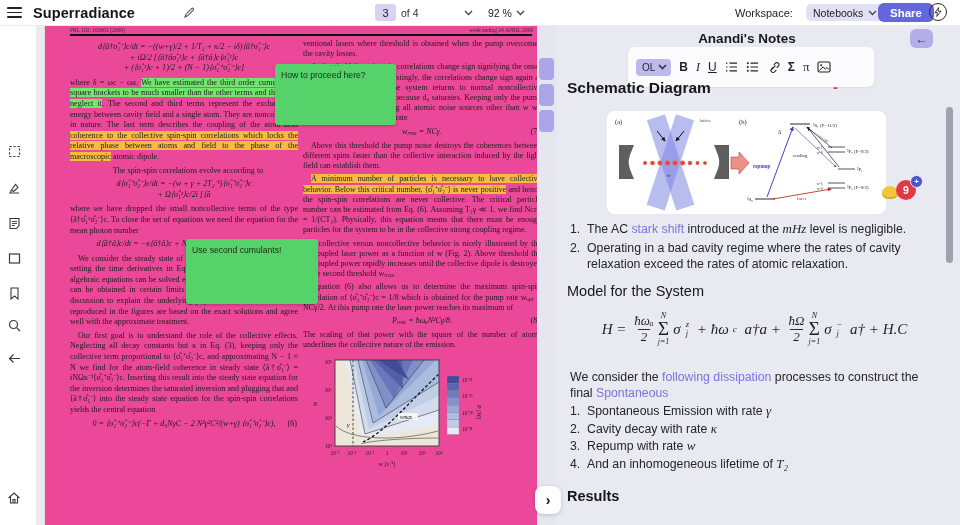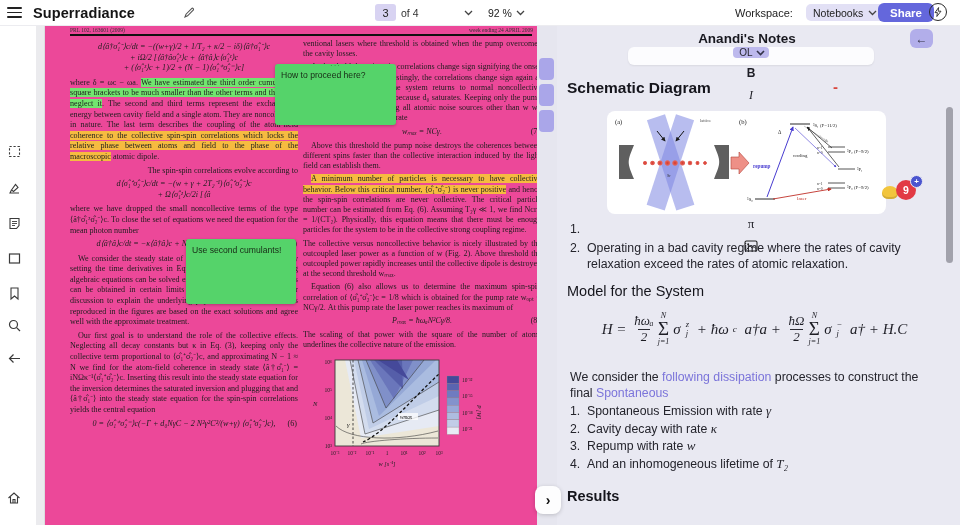--- a/index.html
+++ b/index.html
@@ -33,38 +33,38 @@
   #jrule{position:absolute;left:34px;top:9px;width:462px;height:1.6px;background:#111;}
   .col{position:absolute;top:14px;font-family:"Liberation Serif",serif;font-size:8.1px;line-height:10.6px;color:#1d1d1d;text-align:justify;}
   #colL{left:34px;width:228px;}
   #colR{left:267px;width:238px;font-size:8px;line-height:10.2px;}
   .col p{margin:0 0 3px 0;}
   .ind{text-indent:8px;}
   .pdf-eq{position:relative;margin:3px 0 4px 0;text-align:center;font-style:italic;}
   .pdf-eq .eqno{position:absolute;right:1px;bottom:0;font-style:normal;}
   .hl-g{background:#72e56f;}
   .hl-o{background:#f6bb40;}
-  .leadin{text-indent:8px;text-align:right;}
+  .leadin{text-indent:8px;text-align:center;}
   
   #fig{margin:3px 0 0 2px;display:block;}
   
   .sticky{position:absolute;background:#55d36a;border-radius:3px;box-shadow:0 1px 3px rgba(0,0,0,.25);z-index:15;font-size:8.6px;color:#16281ا;}
   .sticky .stxt{padding:6px 2px 0 6px;color:#182a16;}
   #note1{left:275px;top:64px;width:121px;height:61px;}
-  #note2{left:186px;top:239px;width:110px;height:65px;}
+  #note2{left:186px;top:239px;width:132px;height:65px;}
   .sdots{position:absolute;top:-3px;left:50%;transform:translateX(-50%);color:rgba(0,0,0,.35);font-size:8px;letter-spacing:1px;}
   
   #divider{position:absolute;left:537px;top:25px;width:20px;height:500px;background:#e6e6ef;z-index:18;}
   .marker{position:absolute;left:2px;width:15px;height:22px;border-radius:4px;background:#aaa6e9;}
   #expand-tab{position:absolute;left:-2px;top:461px;width:26px;height:28px;background:#fdfdfe;border-radius:8px;box-shadow:0 1px 4px rgba(0,0,0,.18);display:flex;align-items:center;justify-content:center;font-size:14px;font-weight:700;color:#111;}
   
   #panel{position:absolute;left:557px;top:25px;width:403px;height:500px;background:#e9e9f2;z-index:10;}
   #nt-title{position:absolute;left:0;top:6px;width:380px;text-align:center;font-size:13.5px;font-weight:700;color:#18181f;}
   #back-btn{position:absolute;left:353px;top:4px;width:23px;height:19px;background:#b2aeea;border-radius:6px;display:flex;align-items:center;justify-content:center;font-size:12px;color:#2e2e3e;}
-  #nt-toolbar{position:absolute;left:71px;top:22px;width:246px;height:18px;background:#fcfcfe;border-radius:6px;box-shadow:0 1px 2px rgba(0,0,0,.07);display:flex;align-items:center;gap:8px;padding:0 8px;box-sizing:border-box;flex-direction:column;}
+  #nt-toolbar{position:absolute;left:71px;top:22px;width:246px;height:40px;background:#fcfcfe;border-radius:6px;box-shadow:0 1px 2px rgba(0,0,0,.07);display:flex;align-items:center;gap:8px;padding:0 8px;box-sizing:border-box;}
   #ol-pill{height:17px;padding:0 4px 0 6px;background:#bdb9ed;border-radius:4px;display:flex;align-items:center;gap:3px;font-size:10px;color:#26262e;}
   .tbt{font-size:12px;color:#1e1e26;display:flex;align-items:center;justify-content:center;}
   .b{font-weight:700;} .i{font-style:italic;font-family:"Liberation Serif",serif;} .u{text-decoration:underline;}
   #nt-h1{position:absolute;left:10px;top:54px;font-size:15.5px;font-weight:700;color:#15151c;}
   #nt-dash{position:absolute;left:276px;top:53px;font-size:15px;font-weight:700;color:#d9473e;}
   #img-card{position:absolute;left:50px;top:86px;width:279px;height:103px;background:#fff;border-radius:8px;}
   #reaction-hand{position:absolute;left:325px;top:161px;width:16px;height:13px;background:#f2c53d;border-radius:55% 55% 45% 45%;box-shadow:inset 0 -2px 0 rgba(0,0,0,.12);}
   #badge9{position:absolute;left:339px;top:155px;width:20px;height:20px;background:#e23a44;border-radius:50%;display:flex;align-items:center;justify-content:center;font-size:10.5px;font-weight:700;color:#fff;}
   #badge-plus{position:absolute;left:353px;top:150px;width:11px;height:11px;background:#4b55cf;border:1.5px solid #e9e9f2;border-radius:50%;display:flex;align-items:center;justify-content:center;font-size:8px;font-weight:700;color:#fff;box-sizing:content-box;line-height:1;}
   #nt-scroll{position:absolute;left:389px;top:82px;width:7px;height:156px;background:#a1a1ab;border-radius:3.5px;}
@@ -423,20 +423,21 @@
       </svg>
     </div>
 
     <div id="reaction-hand"></div>
     <div id="badge9">9</div>
     <div id="badge-plus">+</div>
     <div id="nt-scroll"></div>
 
     <div id="nt-item1" class="nt-text nlist-row">
       <span class="nno">1.</span>
+      <span><span>The AC </span><span class="lnk">stark shift</span><span> introduced at the </span><span class="mth">mHz</span><span> level is negligible.</span></span>
     </div>
     <div id="nt-item2" class="nt-text nlist-row">
       <span class="nno">2.</span>
       <span>Operating in a bad cavity regime where the rates of cavity relaxation exceed the rates of atomic relaxation.</span>
     </div>
 
     <div id="nt-h2">Model for the System</div>
 
     <div id="nt-eq">
       <span class="ws">H = </span>

